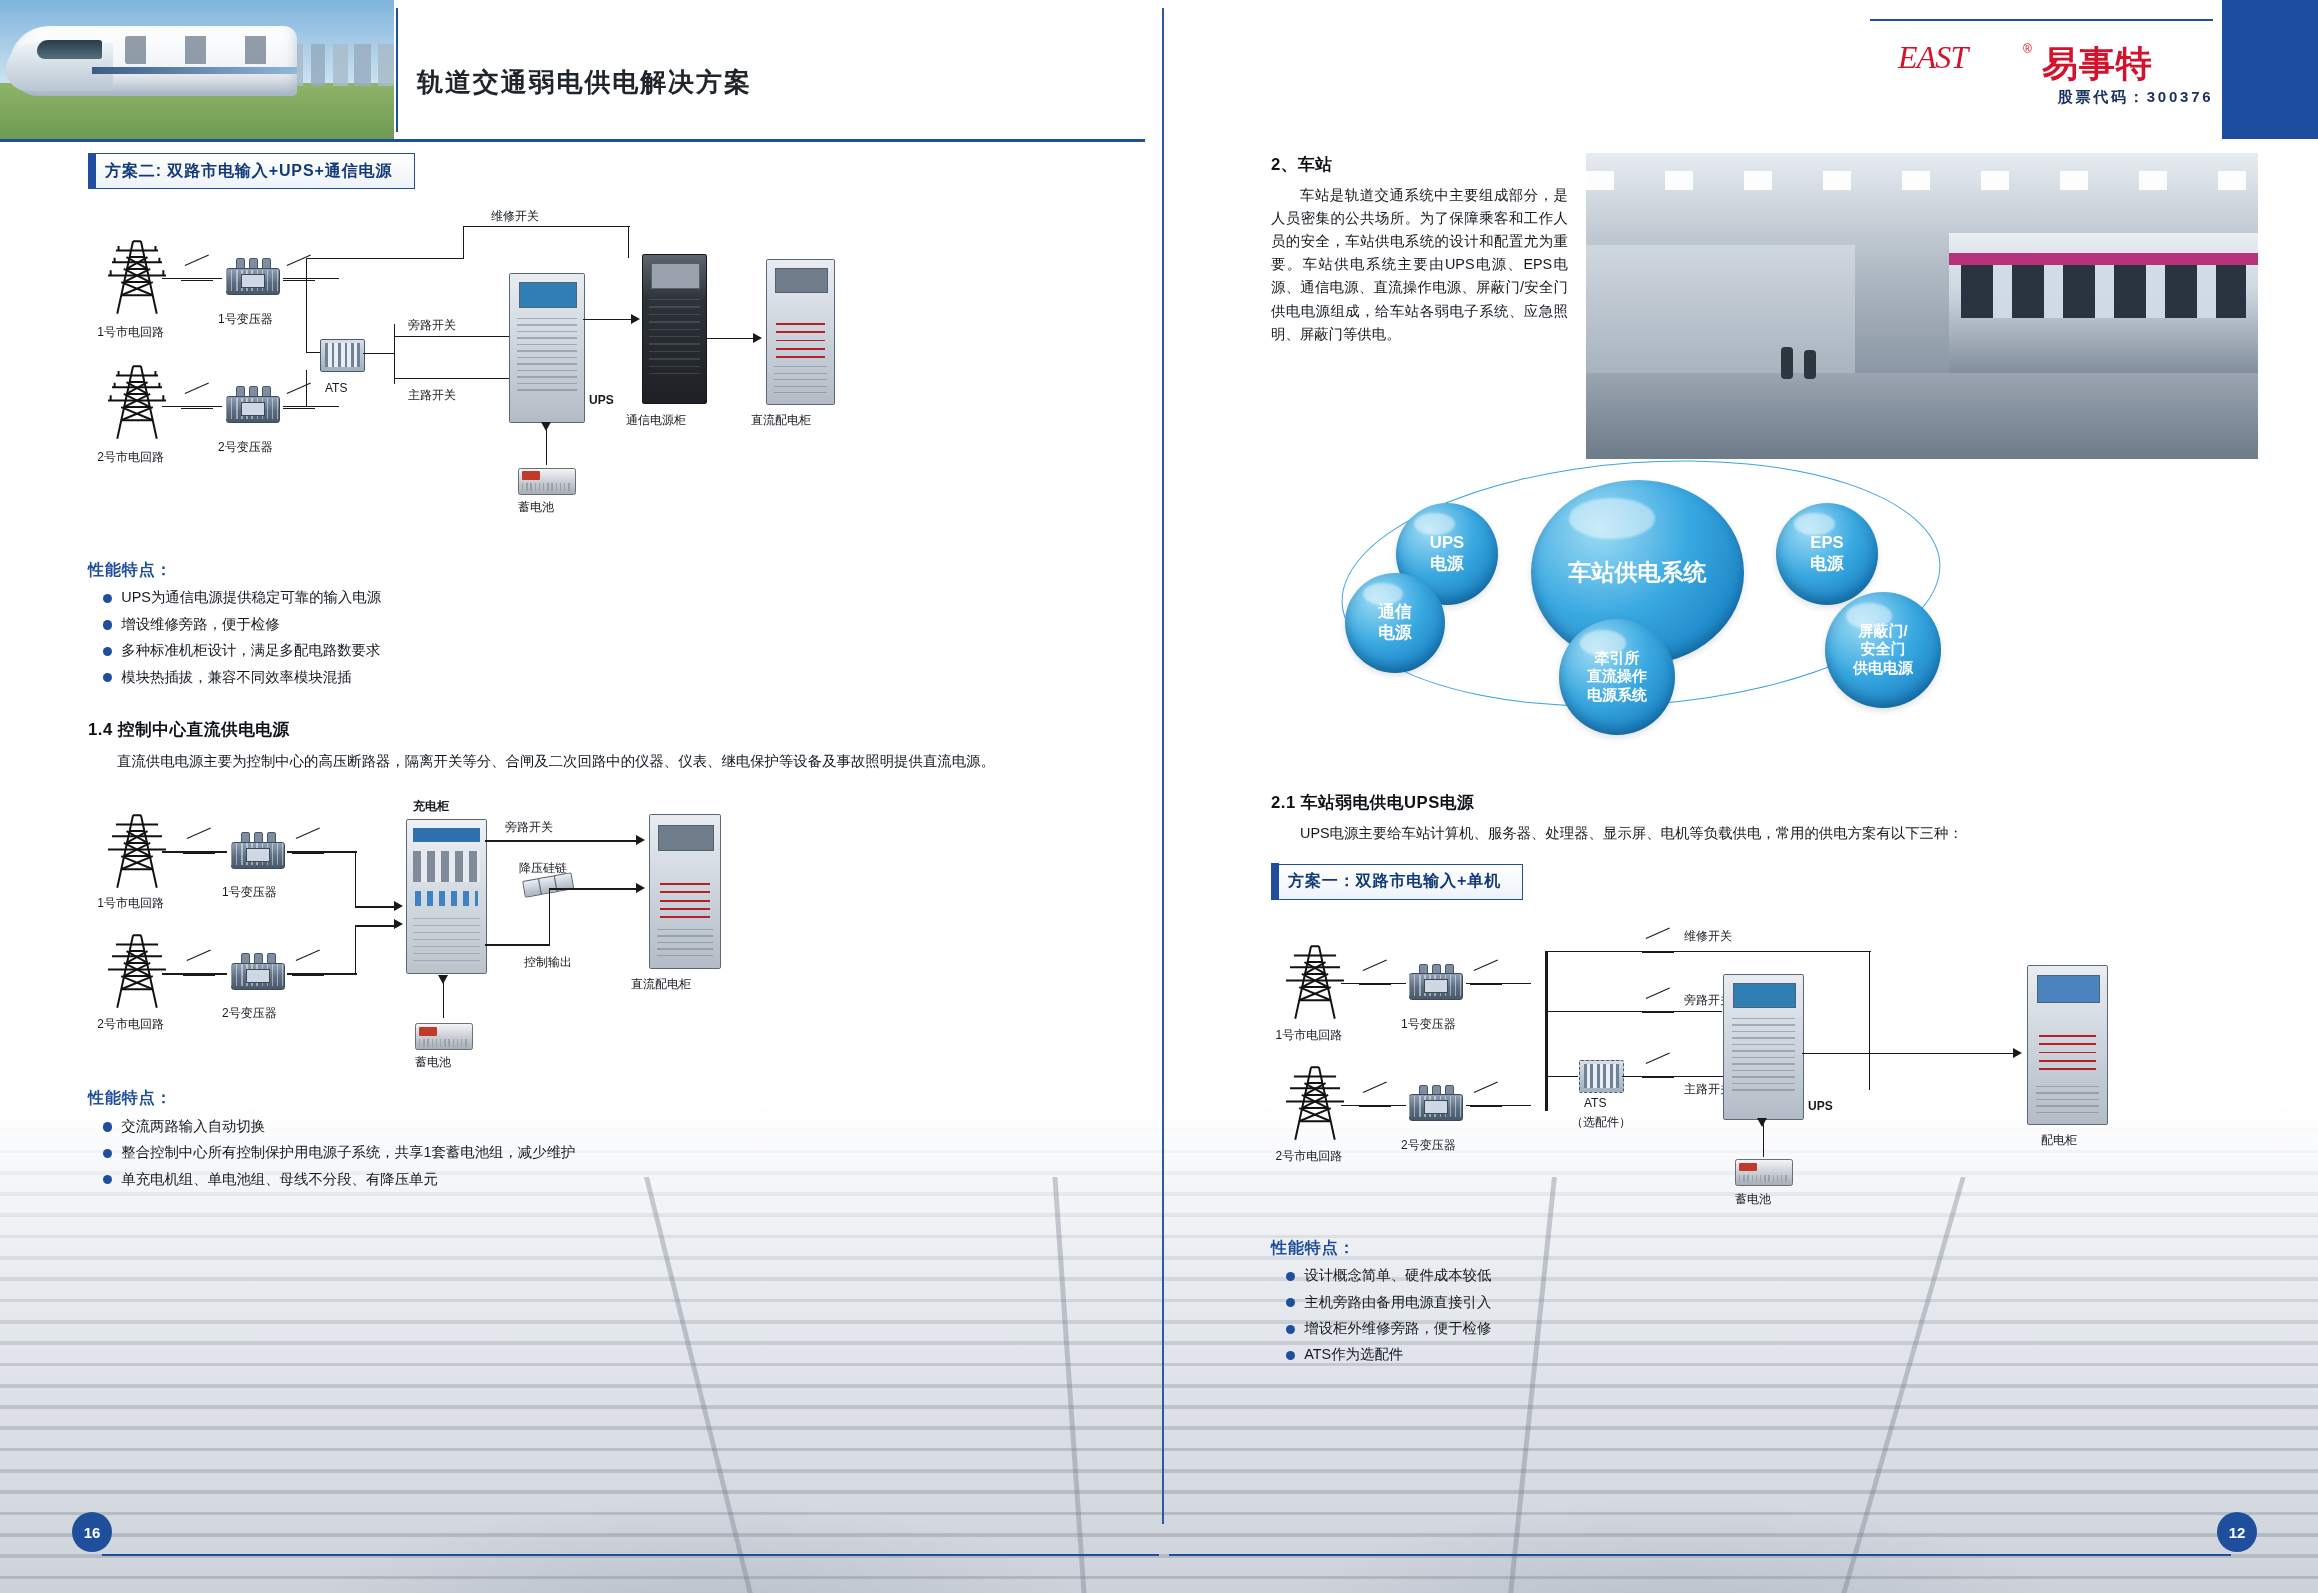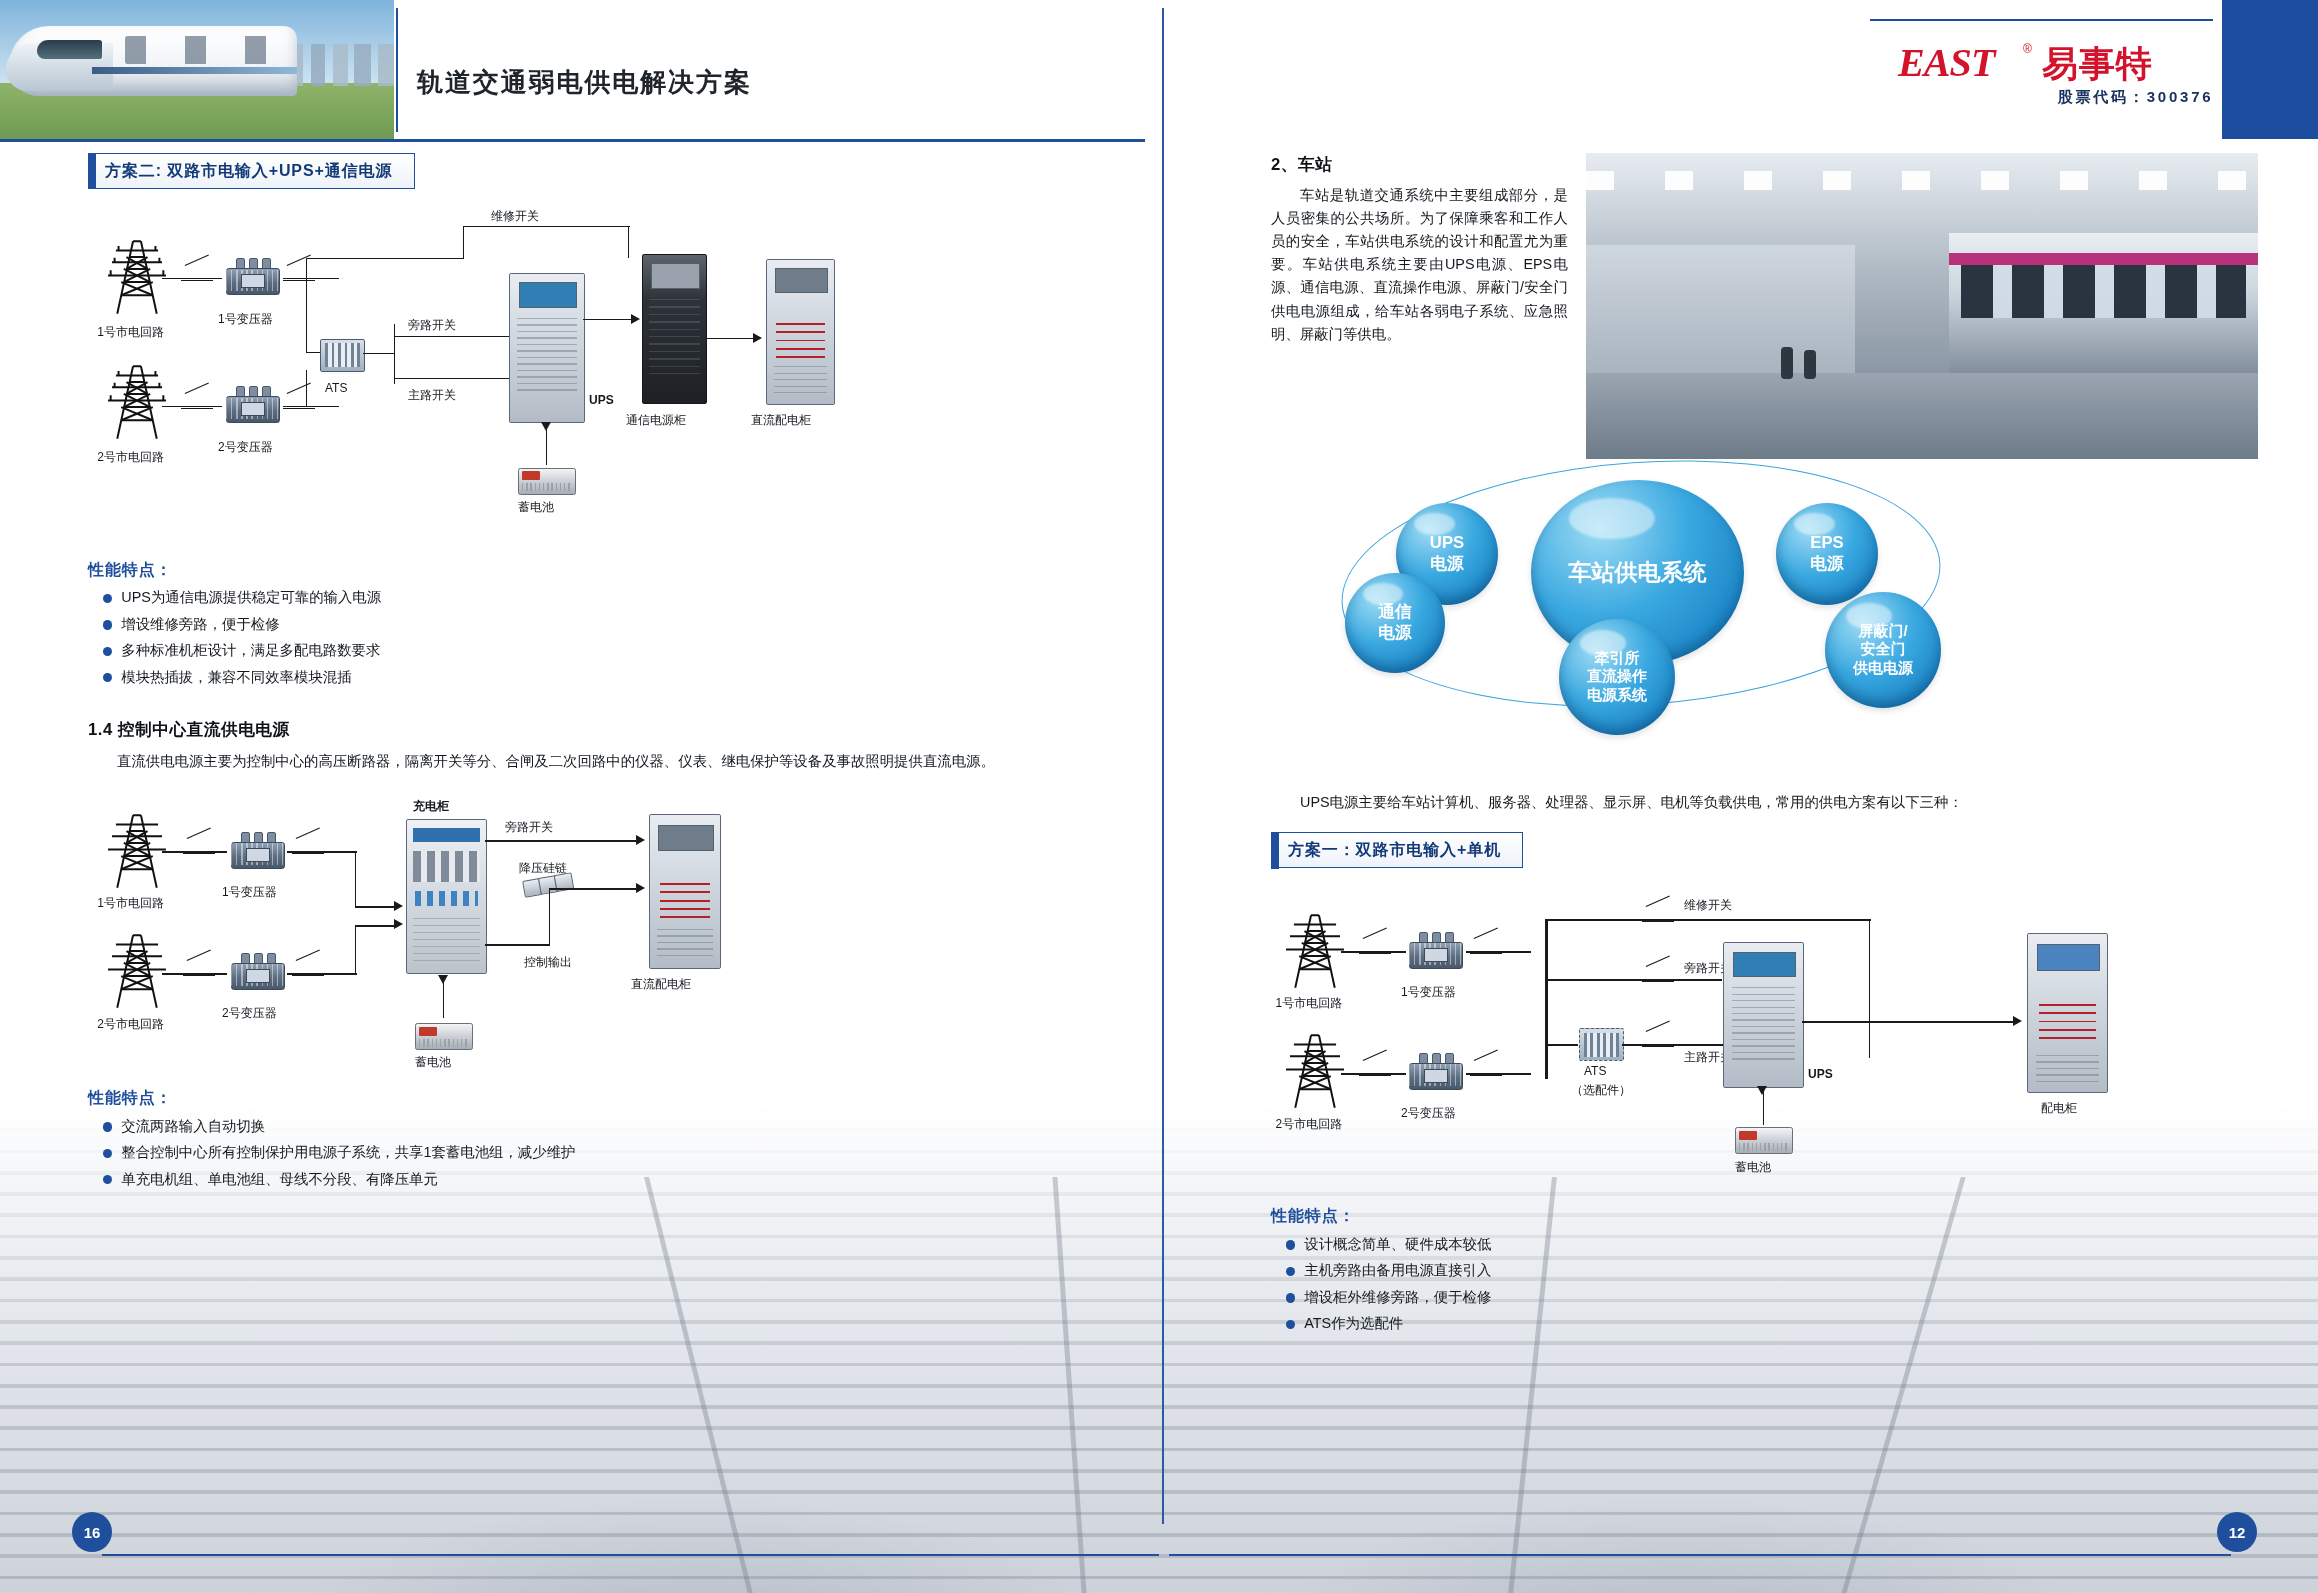--- a/index.html
+++ b/index.html
@@ -81,21 +81,21 @@
   .hdr-vrule{position:absolute;left:396px;top:8.3px;width:2.3px;height:124px;background:#1f4e9c;}
   .hdr-title{
     position:absolute;left:417px;top:65px;
     font-size:26px;font-weight:bold;color:#20252b;letter-spacing:1.9px;
   }
 
   .hdr-blue-block{position:absolute;right:0;top:0;width:111px;height:139px;background:#1c4d9e;}
   .logo-wrap{position:absolute;right:111px;top:37px;width:352px;height:70px;}
   .logo-line{position:absolute;left:0;top:-18.5px;width:343px;height:2.3px;background:#1f4e9c;}
   .logo-east{
-    position:absolute;left:28px;top:1.9px;font-size:40px;font-weight:bold;font-style:italic;
+    position:absolute;left:28px;top:1.9px;font-size:32px;font-weight:normal;font-style:italic;
     color:#d3122b;letter-spacing:-0.9px;font-family:"Liberation Serif",serif;
   }
   .logo-reg{position:absolute;left:153px;top:4.6px;font-size:12px;color:#d3122b;}
   .logo-cn{
     position:absolute;left:172px;top:2.8px;font-size:36px;font-weight:bold;color:#d3122b;
     letter-spacing:0.9px;
   }
   .logo-code{
     position:absolute;left:18.5px;top:51px;width:325px;text-align:right;
     font-size:15px;font-weight:bold;color:#17305c;letter-spacing:2.8px;
@@ -551,20 +551,21 @@
 安全门
 供电电源</div>
 
       <div class="bub" style="left:288px;top:199px;width:116px;height:116px;font-size:15px;white-space:pre-line;">牵引所
 直流操作
 电源系统</div>
     </div>
 
     
     <div style="margin-top:9.3px;">
+      <div class="sec-h">2.1  车站弱电供电UPS电源</div>
       <div class="body-t" style="margin-top:8.3px;text-indent:29px;">UPS电源主要给车站计算机、服务器、处理器、显示屏、电机等负载供电，常用的供电方案有以下三种：</div>
     </div>
 
     <div class="ribbon" style="margin-top:18.5px;">
       <span class="bar"></span>
       <span>方案一：双路市电输入+单机</span>
     </div>
 
     
     <div class="dia" style="height:343px;margin-top:23px;">

